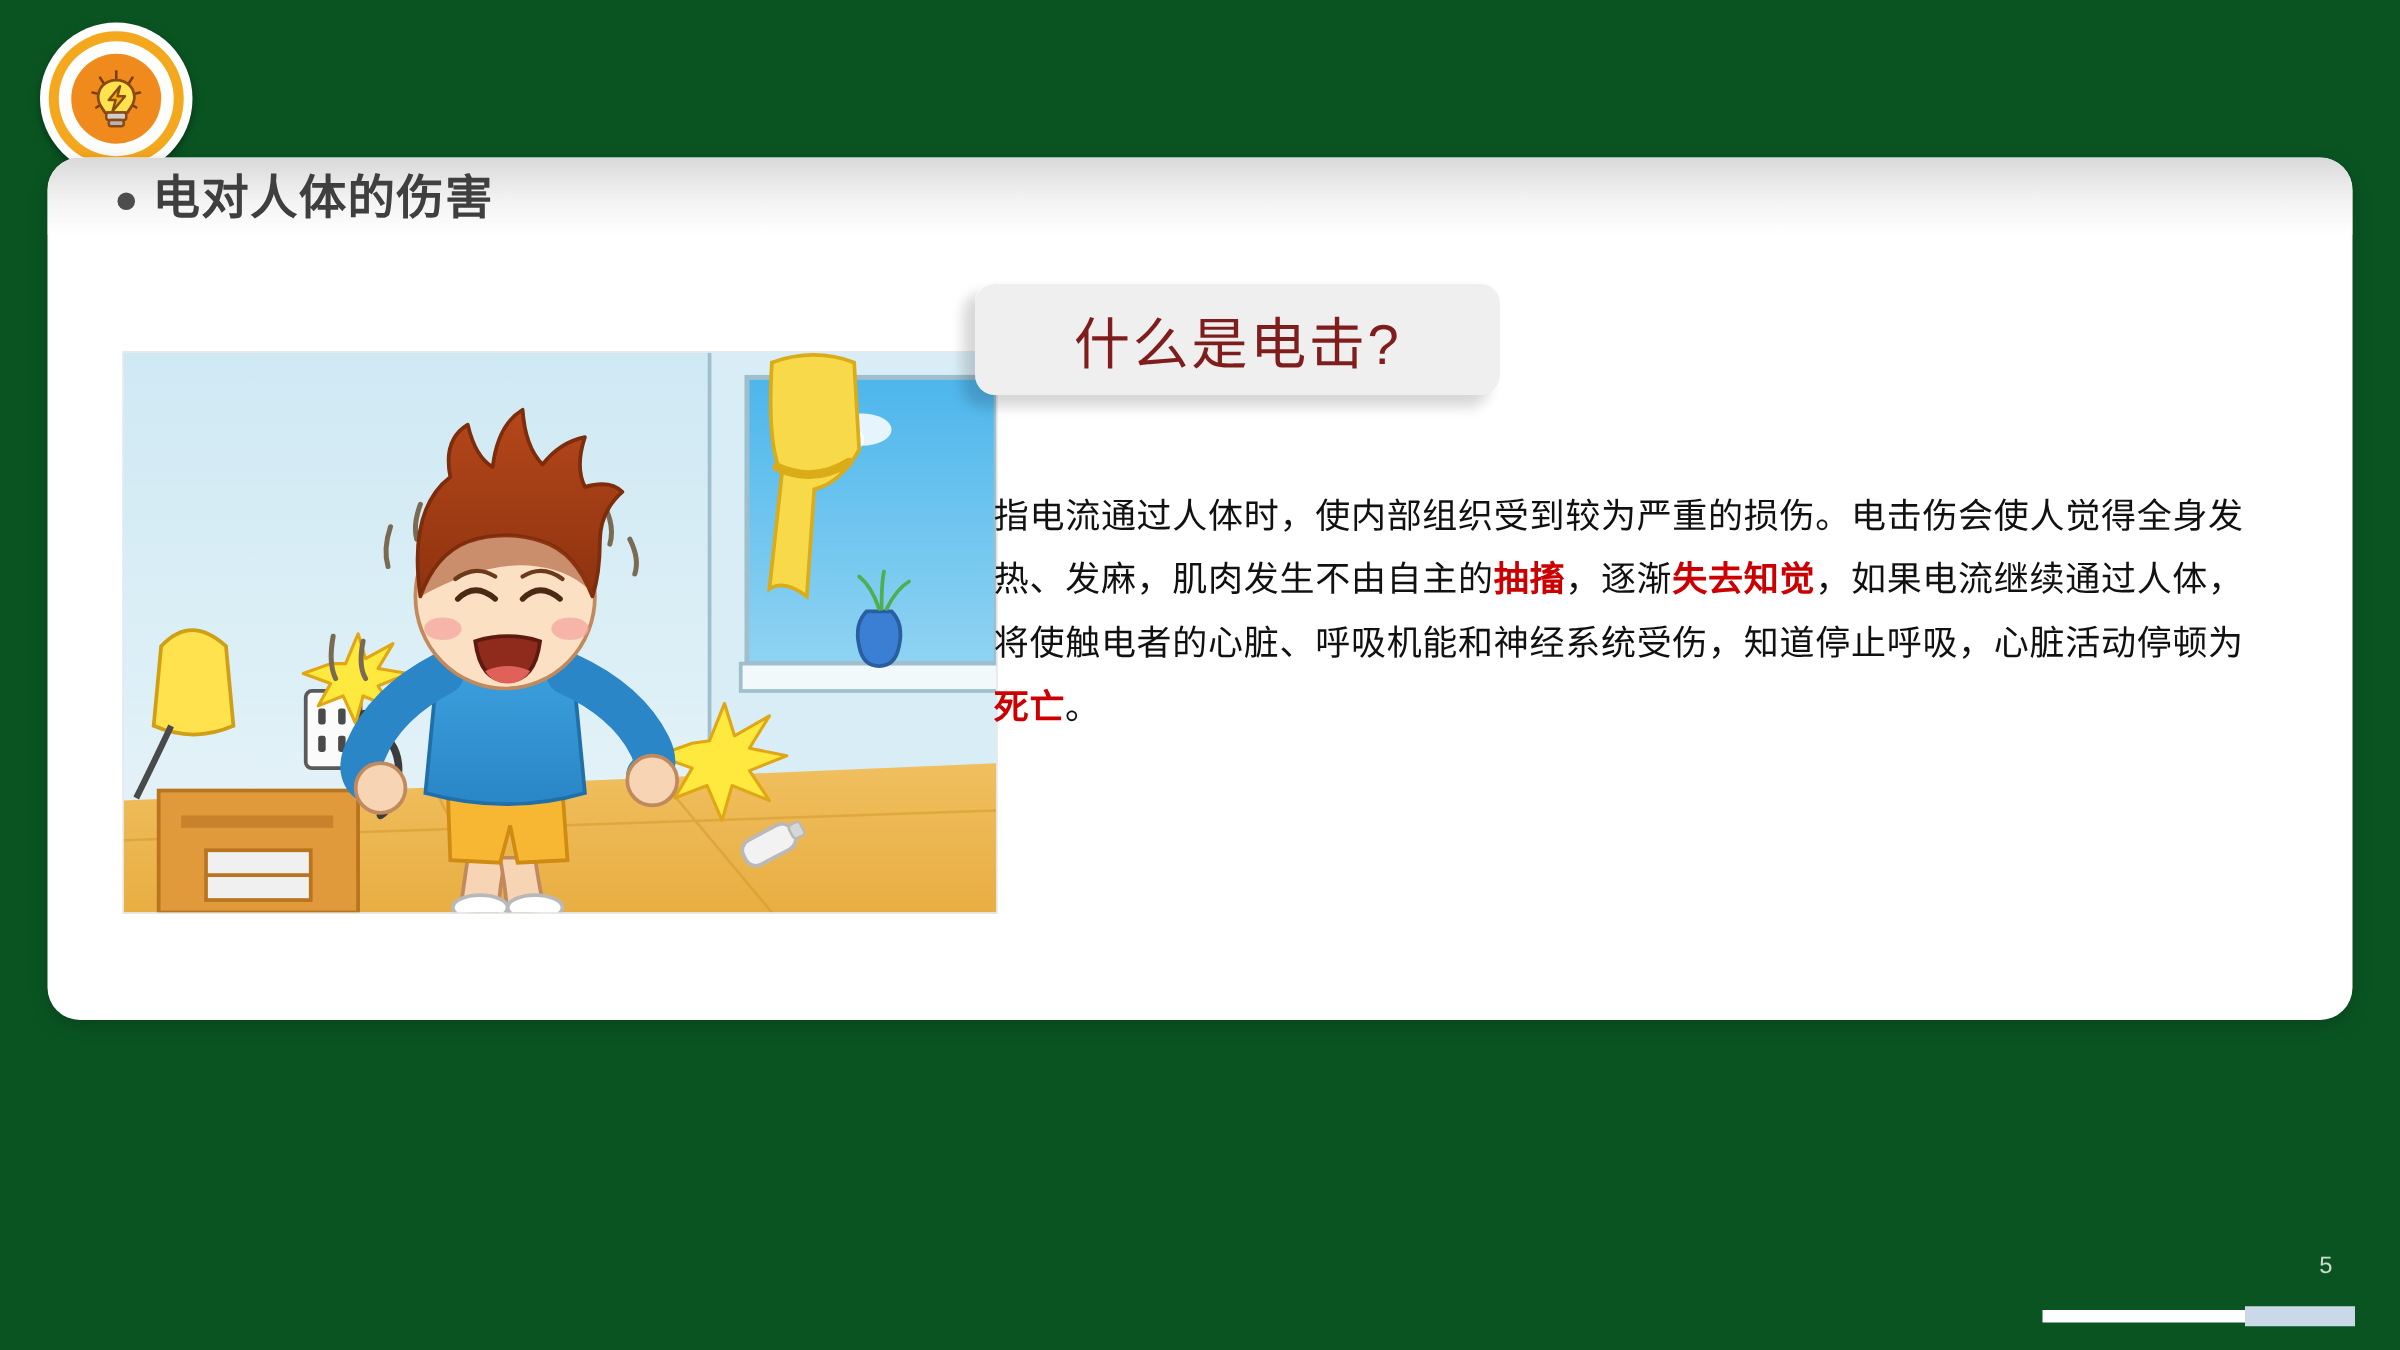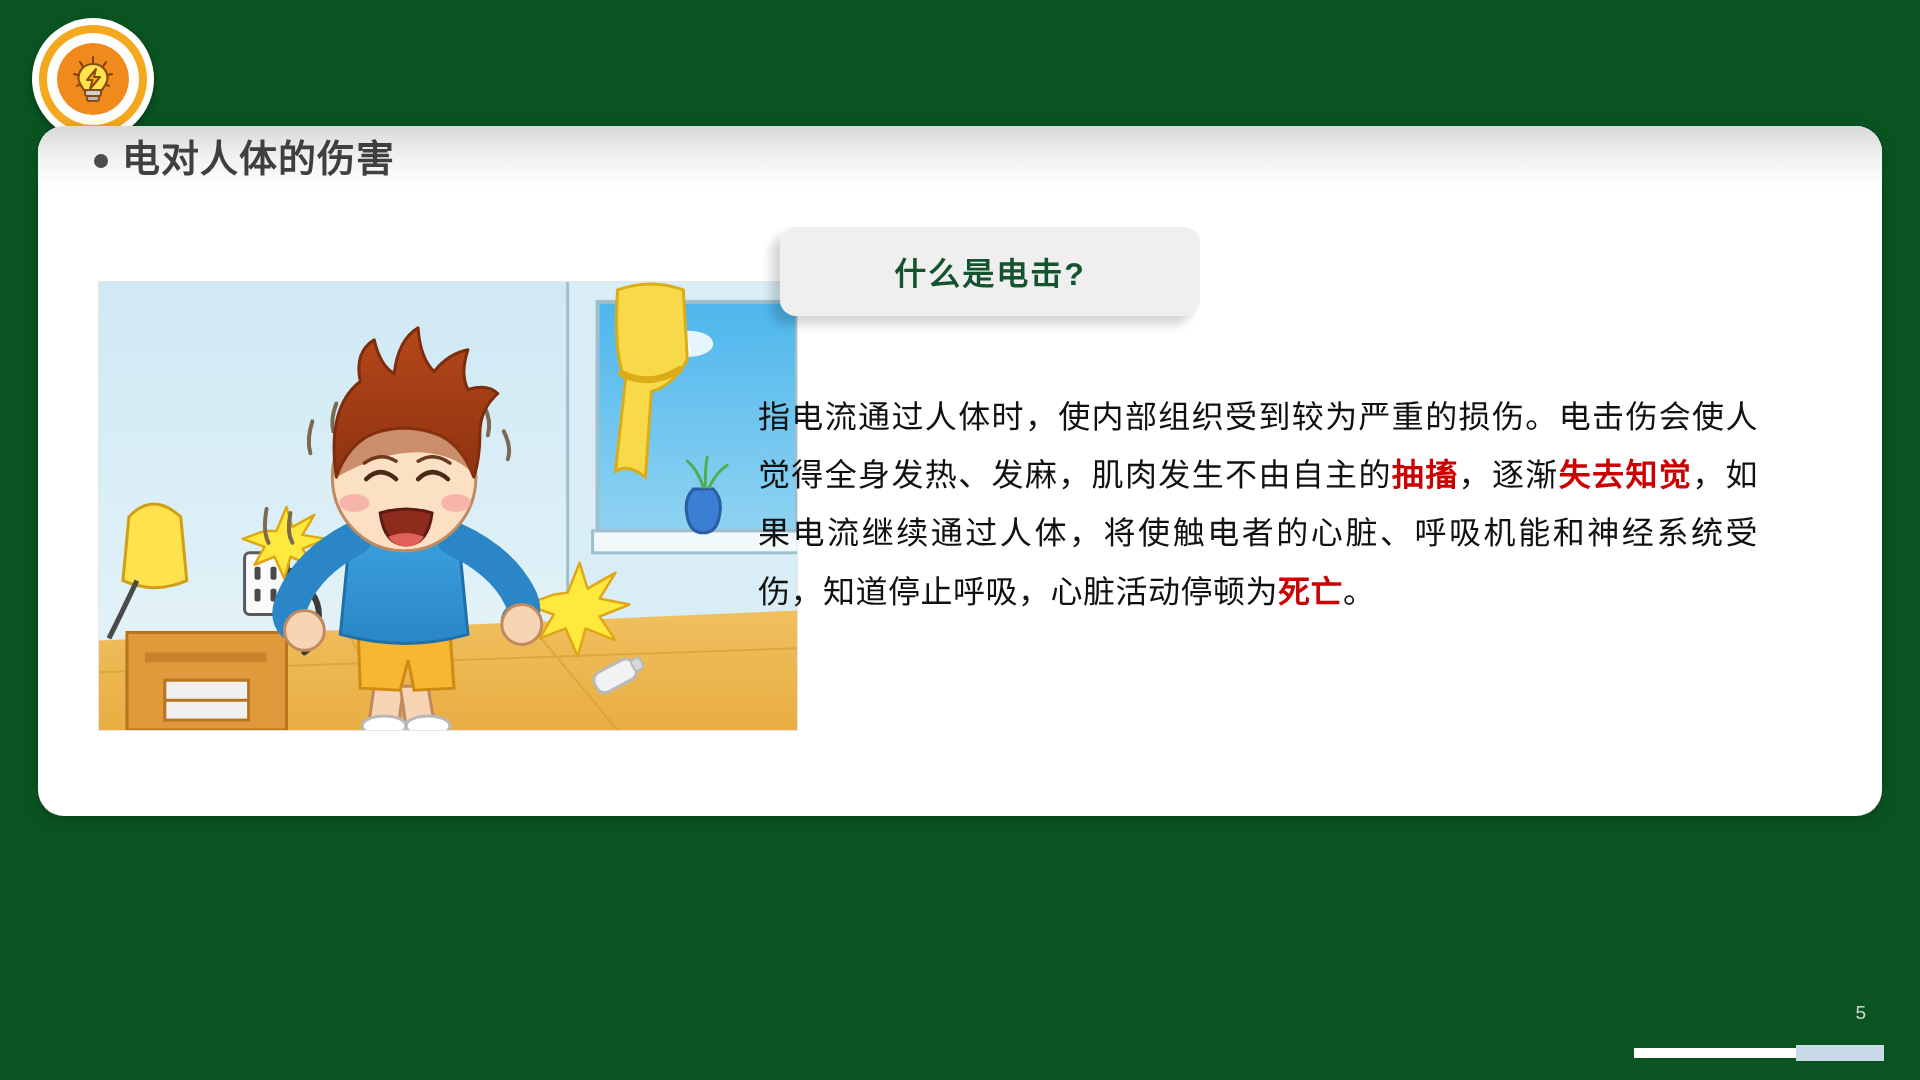--- a/index.html
+++ b/index.html
@@ -106,36 +106,36 @@
   .title-badge{
     position:relative;
     margin-left:22px;
     width:420px; height:90px;
     background:#efefef;
     border-radius:16px;
     box-shadow:-9px 9px 10px rgba(0,0,0,.16), 0 1px 0 #ffffff inset;
     display:flex; align-items:center; justify-content:center;
   }
   .title-badge-text{
-    font-size:32px;
-    color:#14532d;
+    font-size:45px;
+    color:#7f1d1d;
     letter-spacing:2px;
     white-space:nowrap;
-    font-weight:bold;
   }
 
   
   .body-text{
     margin-top:72px;
     width:1000px;
-    font-size:32px;
+    font-size:28px;
     line-height:1.82;
     color:#111111;
     letter-spacing:.5px;
     text-align:justify;
+    margin-left:37px;
   }
   .hl{ color:#cc0000; font-weight:bold; }
 
   
   .page-number{
     position:absolute;
     right:54px; bottom:56px;
     font-size:19px;
     color:#cfd8cf;
   }

